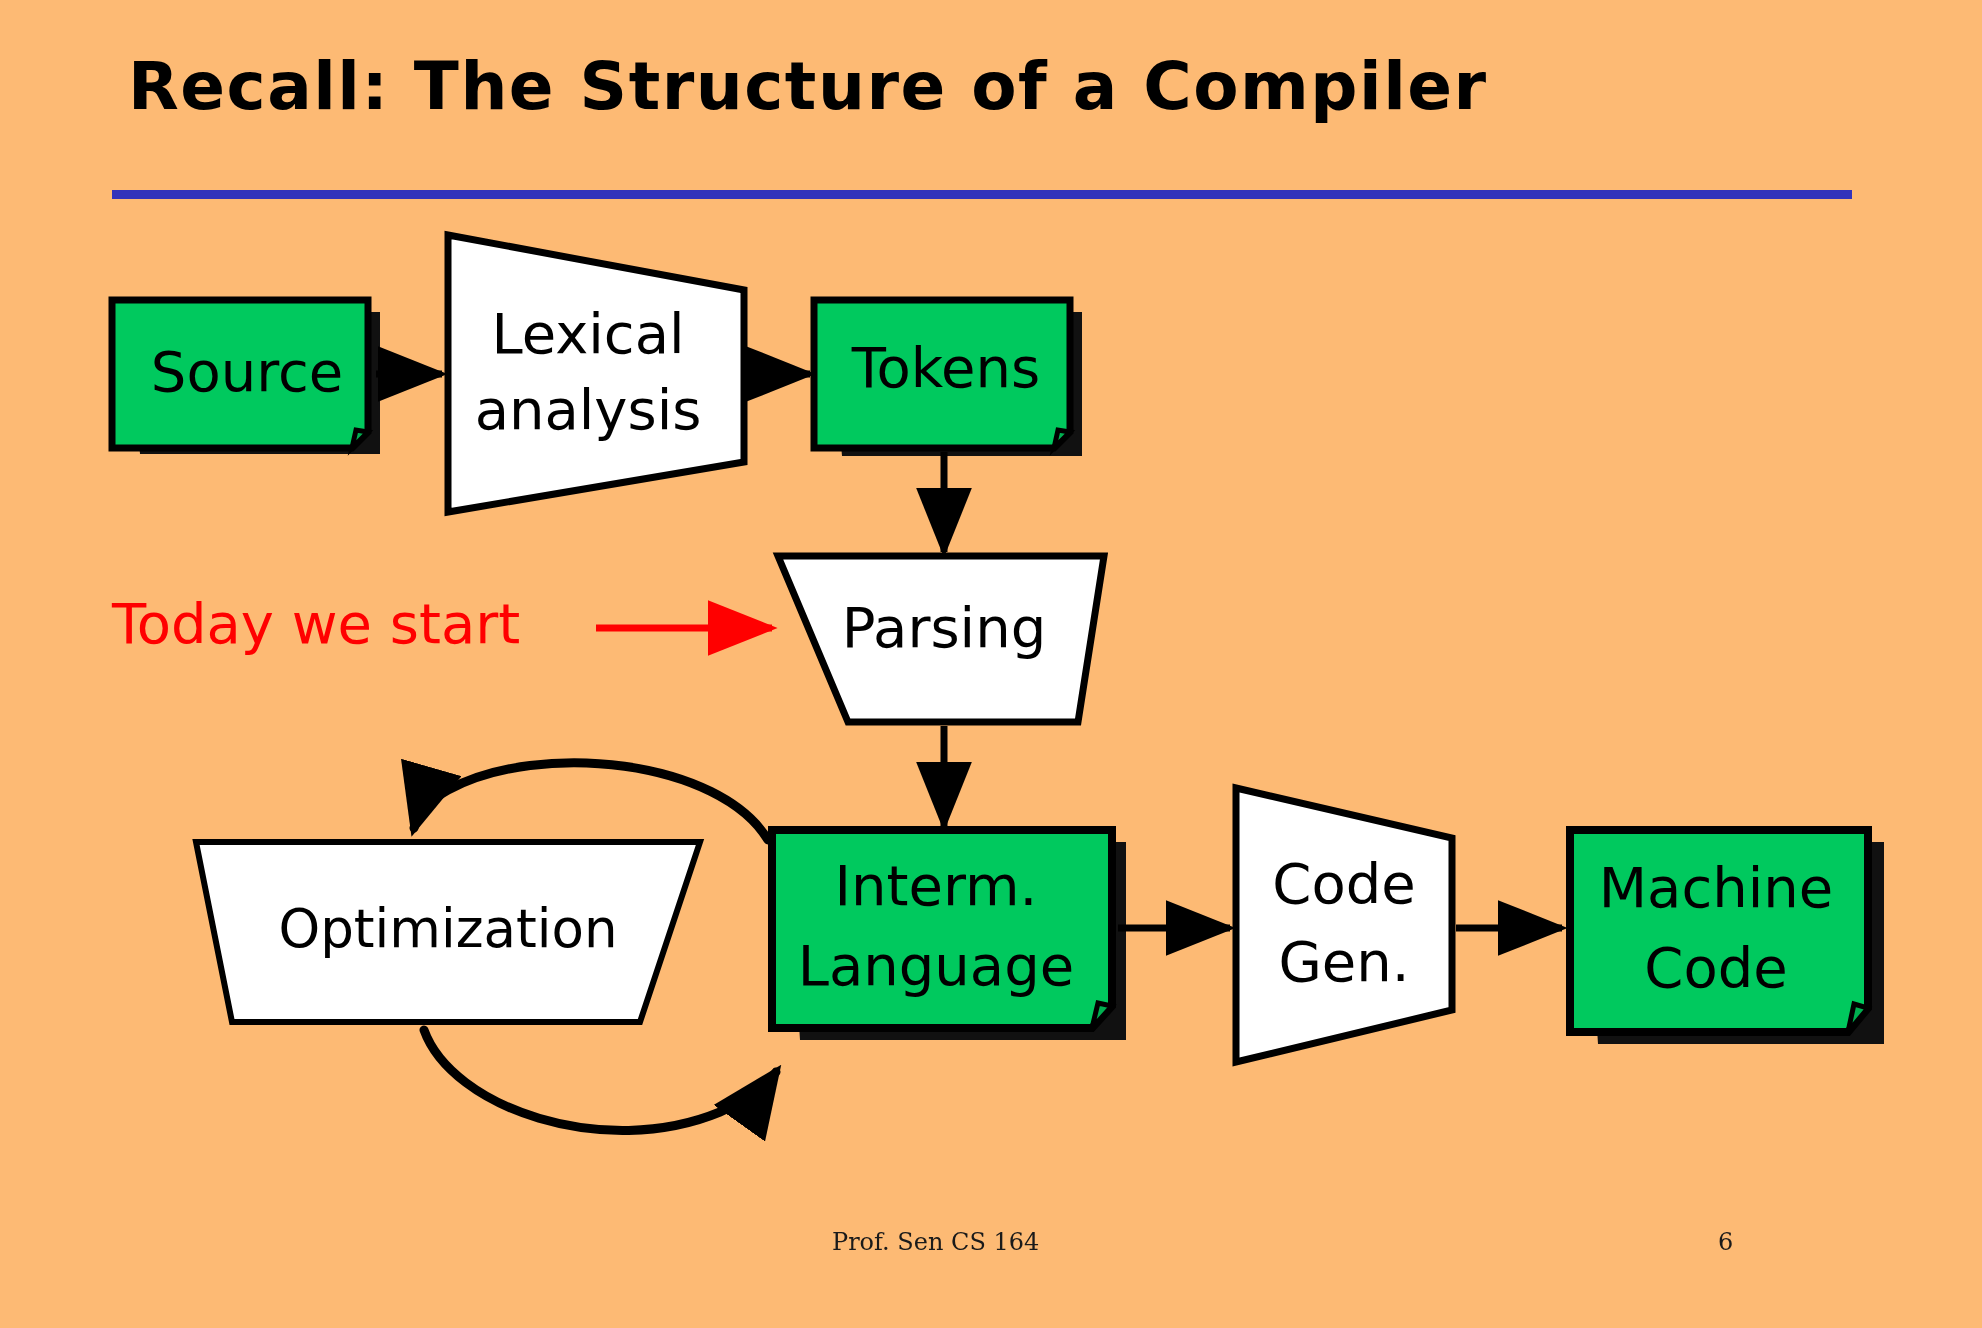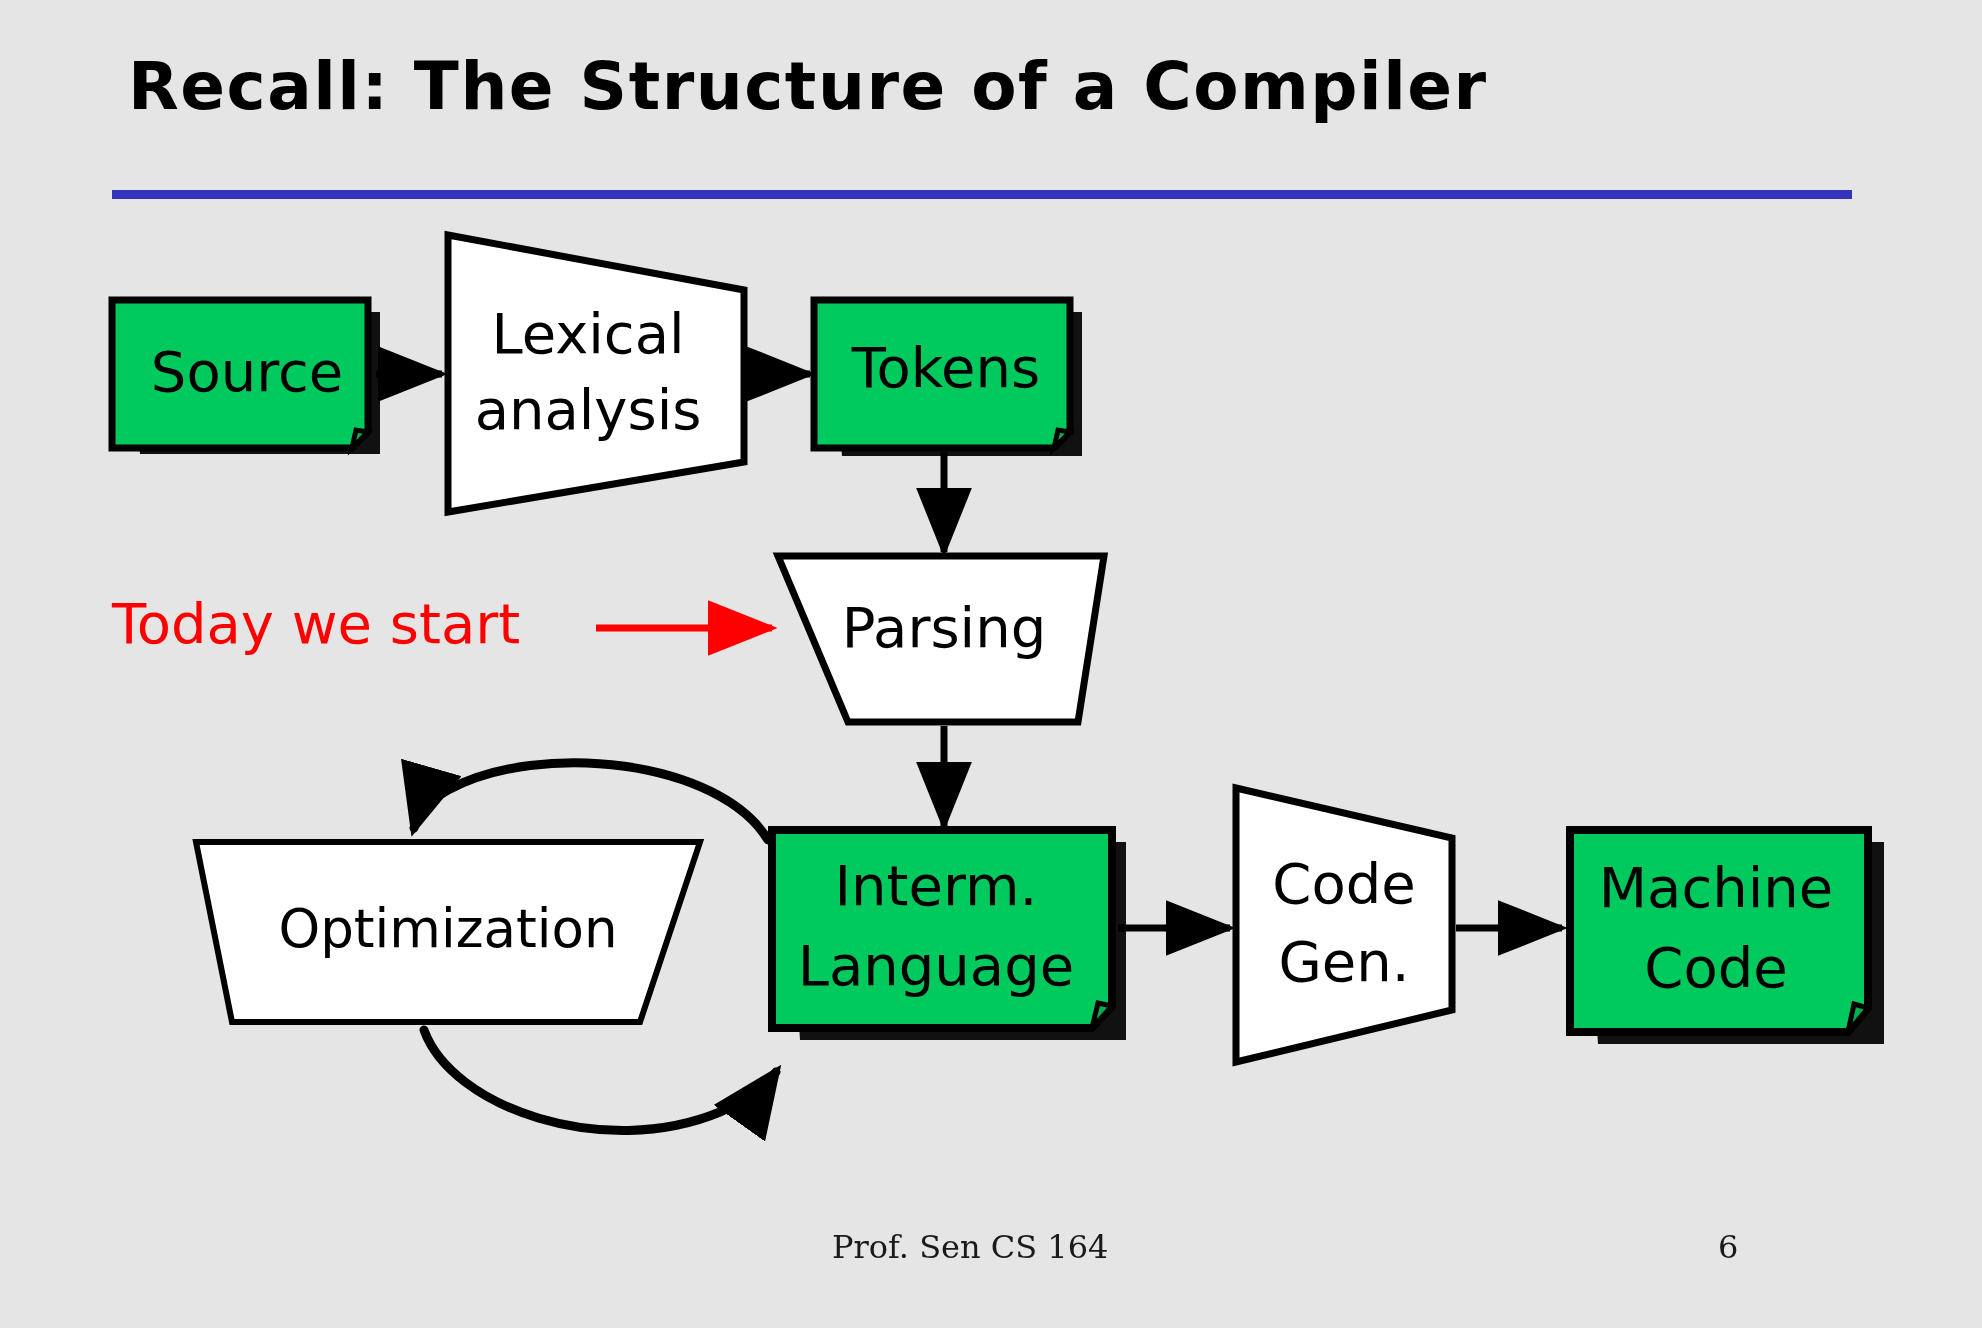--- a/index.html
+++ b/index.html
@@ -5,21 +5,21 @@
 <style>
   html, body {
     margin: 0;
     padding: 0;
     background: #ffffff;
   }
   #slide {
     position: relative;
     width: 1982px;
     height: 1328px;
-    background: #e5e5e5;
+    background: #fdba74;
     overflow: hidden;
     font-family: "DejaVu Sans", sans-serif;
   }
   #slide-title {
     position: absolute;
     left: 128px;
     top: 48px;
     width: 1760px;
     font-family: "DejaVu Sans", sans-serif;
     font-weight: bold;
@@ -39,21 +39,21 @@
   #diagram {
     position: absolute;
     left: 0;
     top: 0;
     width: 1982px;
     height: 1328px;
   }
   .footer-text {
     position: absolute;
     font-family: "DejaVu Serif", serif;
-    font-size: 32px;
+    font-size: 24px;
     color: #1a1a1a;
   }
   #footer-author {
     left: 832px;
     top: 1228px;
   }
   #footer-page {
     left: 1718px;
     top: 1228px;
   }

